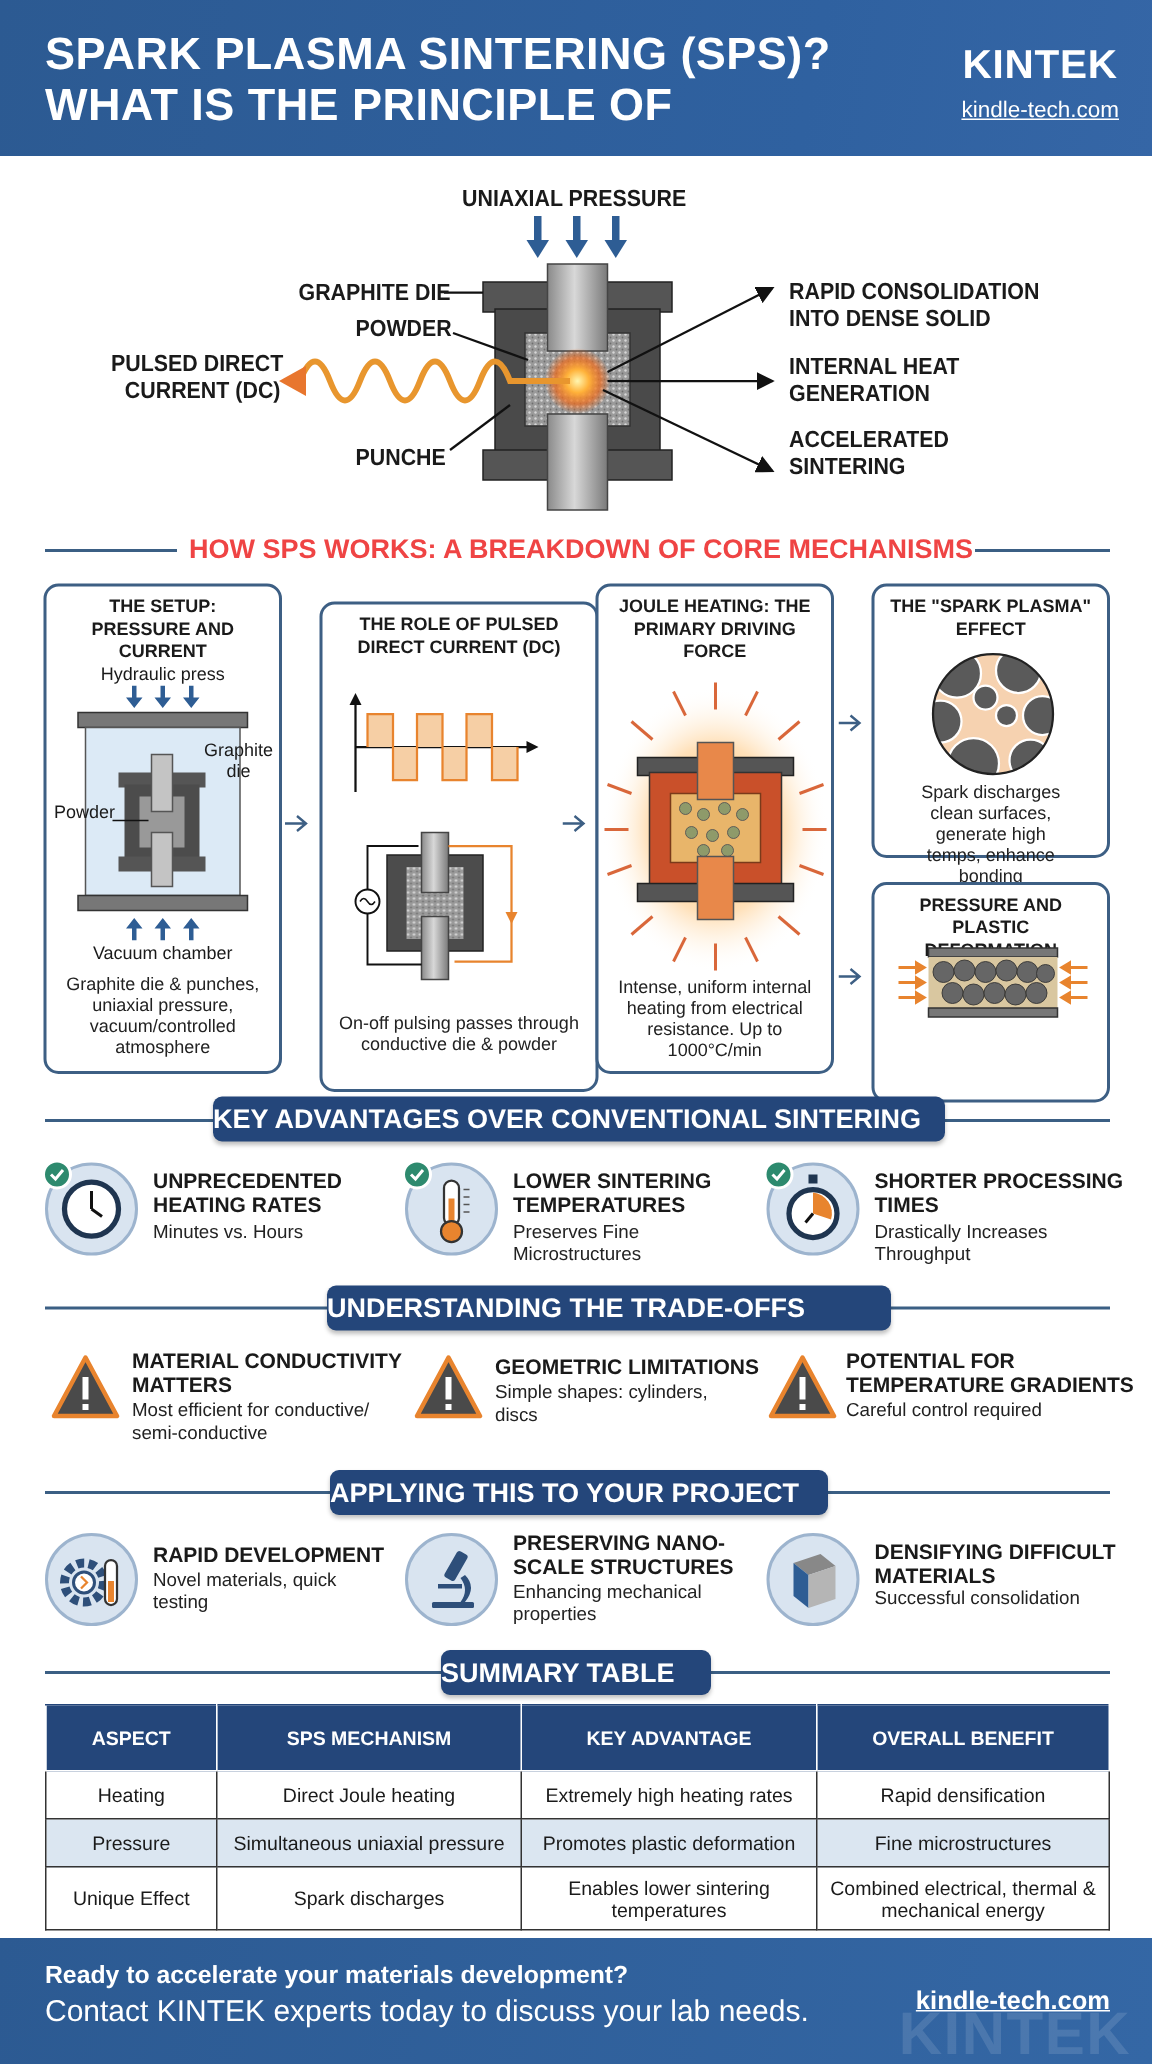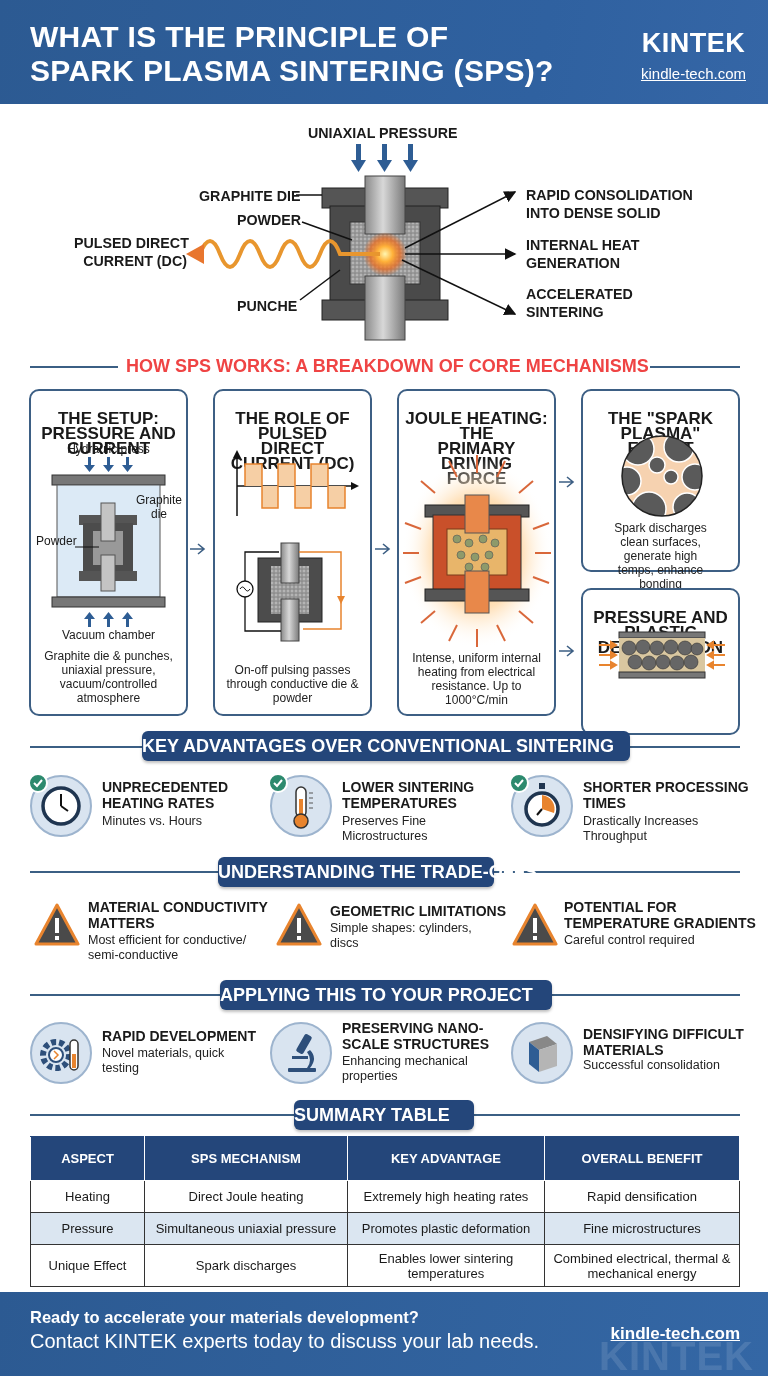--- a/index.html
+++ b/index.html
@@ -8,21 +8,21 @@
 .header .title{position:absolute;left:30px;top:20px;font-size:30px;font-weight:bold;line-height:34px;letter-spacing:0.3px}
 .header .brand{position:absolute;right:22px;top:28px;text-align:center}
 .header .brand .logo{font-size:27px;font-weight:bold;letter-spacing:0.5px}
 .header .brand .url{font-size:15px;text-decoration:underline;margin-top:6px;display:block;color:#fff}
 .hero{position:absolute;left:0;top:110px;width:768px;height:240px}
 .lbl{position:absolute;font-weight:bold;font-size:15.5px;line-height:18px;color:#1a1a1a;font-family:"Liberation Sans",sans-serif;transform:scaleX(0.92);transform-origin:left top}
 .sec-line{position:absolute;height:2px;background:#3b5f84}
 .sec-title{position:absolute;font-weight:bold;color:#ef4444;font-size:18px;white-space:nowrap}
 .pill{position:absolute;background:#24467a;color:#fff;font-weight:bold;font-size:18px;border-radius:6px;text-align:left;line-height:30px;white-space:nowrap;box-shadow:0 2px 3px rgba(0,0,0,.25)}
 .card{position:absolute;border:2px solid #3d5f84;border-radius:10px;background:#fff}
-.card .ct{font-weight:bold;font-size:17px;text-align:center;line-height:15px;margin-top:20px;padding:0 4px}
+.card .ct{font-weight:bold;font-size:12px;text-align:center;line-height:15px;margin-top:6px;padding:0 4px}
 .card .cd{position:absolute;left:0;right:0;text-align:center;font-size:12px;line-height:14px;color:#222}
 .arrow-r{position:absolute;width:16px;height:12px}
 .feat{position:absolute}
 .feat .ic{position:absolute;left:0;top:0;width:62px;height:62px;border-radius:50%;background:#d9e4f0;border:2px solid #9db4ce}
 .feat .ft{position:absolute;left:72px;top:4px;font-weight:bold;font-size:14px;line-height:16px;white-space:nowrap}
 .feat .fd{position:absolute;left:72px;font-size:12.5px;line-height:15px;color:#222;white-space:nowrap}
 .check{position:absolute;left:-4px;top:-4px;width:20px;height:20px;border-radius:50%;background:#2d8a6e;border:2px solid #fff}
 table{position:absolute;left:30px;top:1136px;width:710px;border-collapse:collapse;font-size:13px}
 th{background:#24467a;color:#fff;font-weight:bold;height:44px;border:1px solid #fff;border-top:1px solid #24467a}
 td{text-align:center;border:1px solid #333;height:32px;line-height:15px;padding:0 4px}
@@ -31,22 +31,22 @@
 .footer .l1{position:absolute;left:30px;top:16px;font-weight:bold;font-size:16.5px}
 .footer .l2{position:absolute;left:30px;top:38px;font-size:20px}
 .footer .url{position:absolute;right:28px;top:32px;font-weight:bold;font-size:17px;text-decoration:underline}
 .footer .wm{position:absolute;right:14px;top:42px;font-size:40px;font-weight:bold;color:rgba(255,255,255,.12);letter-spacing:1px}
 </style>
 </head>
 <body>
 
 <div class="header">
   <div class="title">
+    <div>SPARK PLASMA SINTERING (SPS)?</div>
     <div>WHAT IS THE PRINCIPLE OF</div>
-    <div>SPARK PLASMA SINTERING (SPS)?</div>
   </div>
   <div class="brand">
     <div class="logo">KINTEK</div>
     <a class="url">kindle-tech.com</a>
   </div>
 </div>
 
 <div class="hero">
   <svg width="768" height="240" style="position:absolute;left:0;top:0">
     <defs>
@@ -156,21 +156,21 @@
   </svg>
   <div style="position:absolute;left:103px;top:102px;font-size:12px;line-height:14px;text-align:center;width:50px">Graphite die</div>
   <div style="position:absolute;left:5px;top:143px;font-size:12px">Powder</div>
   <div style="position:absolute;left:0;right:0;top:237px;text-align:center;font-size:12px">Vacuum chamber</div>
   <div class="cd" style="top:258px;padding:0 8px">Graphite die &amp; punches, uniaxial pressure, vacuum/controlled atmosphere</div>
 </div>
 <svg class="arrow-r" style="left:190px;top:543px">
     <path d="M0,6 H14 M8,1 L14,6 L8,11" stroke="#3d5f84" stroke-width="1.6" fill="none"></path>
   </svg>
 
-<div class="card" style="left:213px;top:389px;width:159px;height:327px">
+<div class="card" style="left:213px;top:401px;width:186px;height:327px">
   <div class="ct">
       <div>THE ROLE OF PULSED</div>
       <div>DIRECT CURRENT (DC)</div>
     </div>
   <svg width="159" height="210" style="position:absolute;left:0;top:55px">
     <line x1="22" y1="8" x2="22" y2="70" stroke="#111" stroke-width="1.5"></line>
     <path d="M18,12 L22,4 L26,12 Z" fill="#111"></path>
     <line x1="22" y1="40" x2="140" y2="40" stroke="#111" stroke-width="1.5"></line>
     <path d="M136,36 L144,40 L136,44 Z" fill="#111"></path>
     <path d="M30,40 V18 H47 V40 V62 H63 V40 V18 H80 V40 V62 H96 V40 V18 H113 V40 V62 H130 V40" fill="#f6cfa5" stroke="#e8842e" stroke-width="1.5"></path>
@@ -382,21 +382,21 @@
       <div>SHORTER PROCESSING</div>
       <div>TIMES</div>
     </div>
   <div class="fd" style="top:39px">
       <div>Drastically Increases</div>
       <div>Throughput</div>
     </div>
 </div>
 
 <div class="sec-line" style="left:30px;top:871px;width:710px"></div>
-<div class="pill" style="left:218px;top:857px;width:276px">UNDERSTANDING THE TRADE-OFFS</div>
+<div class="pill" style="left:218px;top:857px;width:376px">UNDERSTANDING THE TRADE-OFFS</div>
 
 <div class="feat" style="left:34px;top:903px">
   <svg width="46" height="44" style="position:absolute;left:0;top:0">
       <path d="M23,2 L44,41 H2 Z" fill="#4a4a4a" stroke="#e8842e" stroke-width="3" stroke-linejoin="round"></path>
       <rect x="21" y="15" width="4" height="15" fill="#fff"></rect>
       <rect x="21" y="33" width="4" height="4" fill="#fff"></rect>
     </svg>
   <div class="ft" style="left:54px;top:-4px">
       <div>MATERIAL CONDUCTIVITY</div>
       <div>MATTERS</div>

